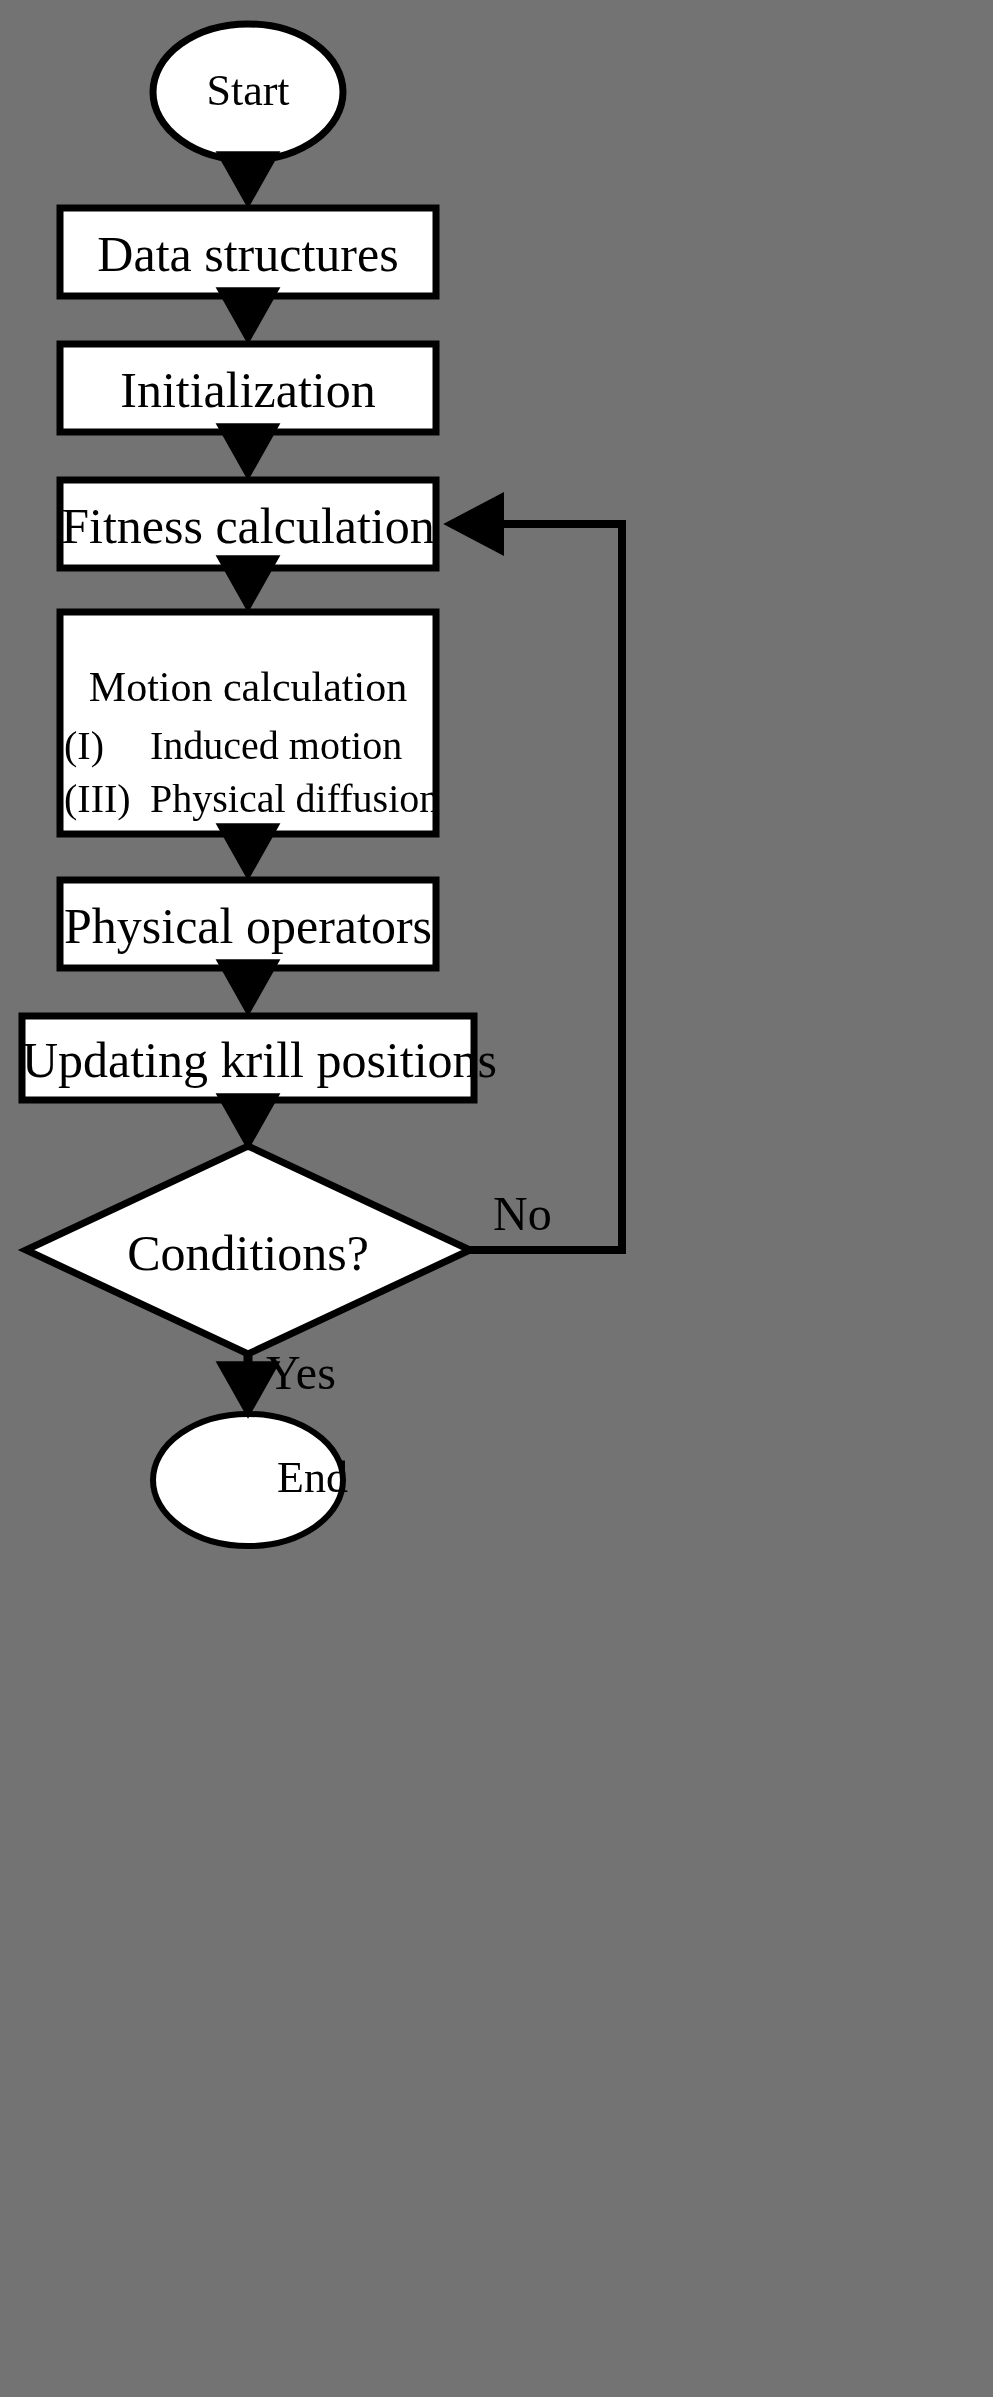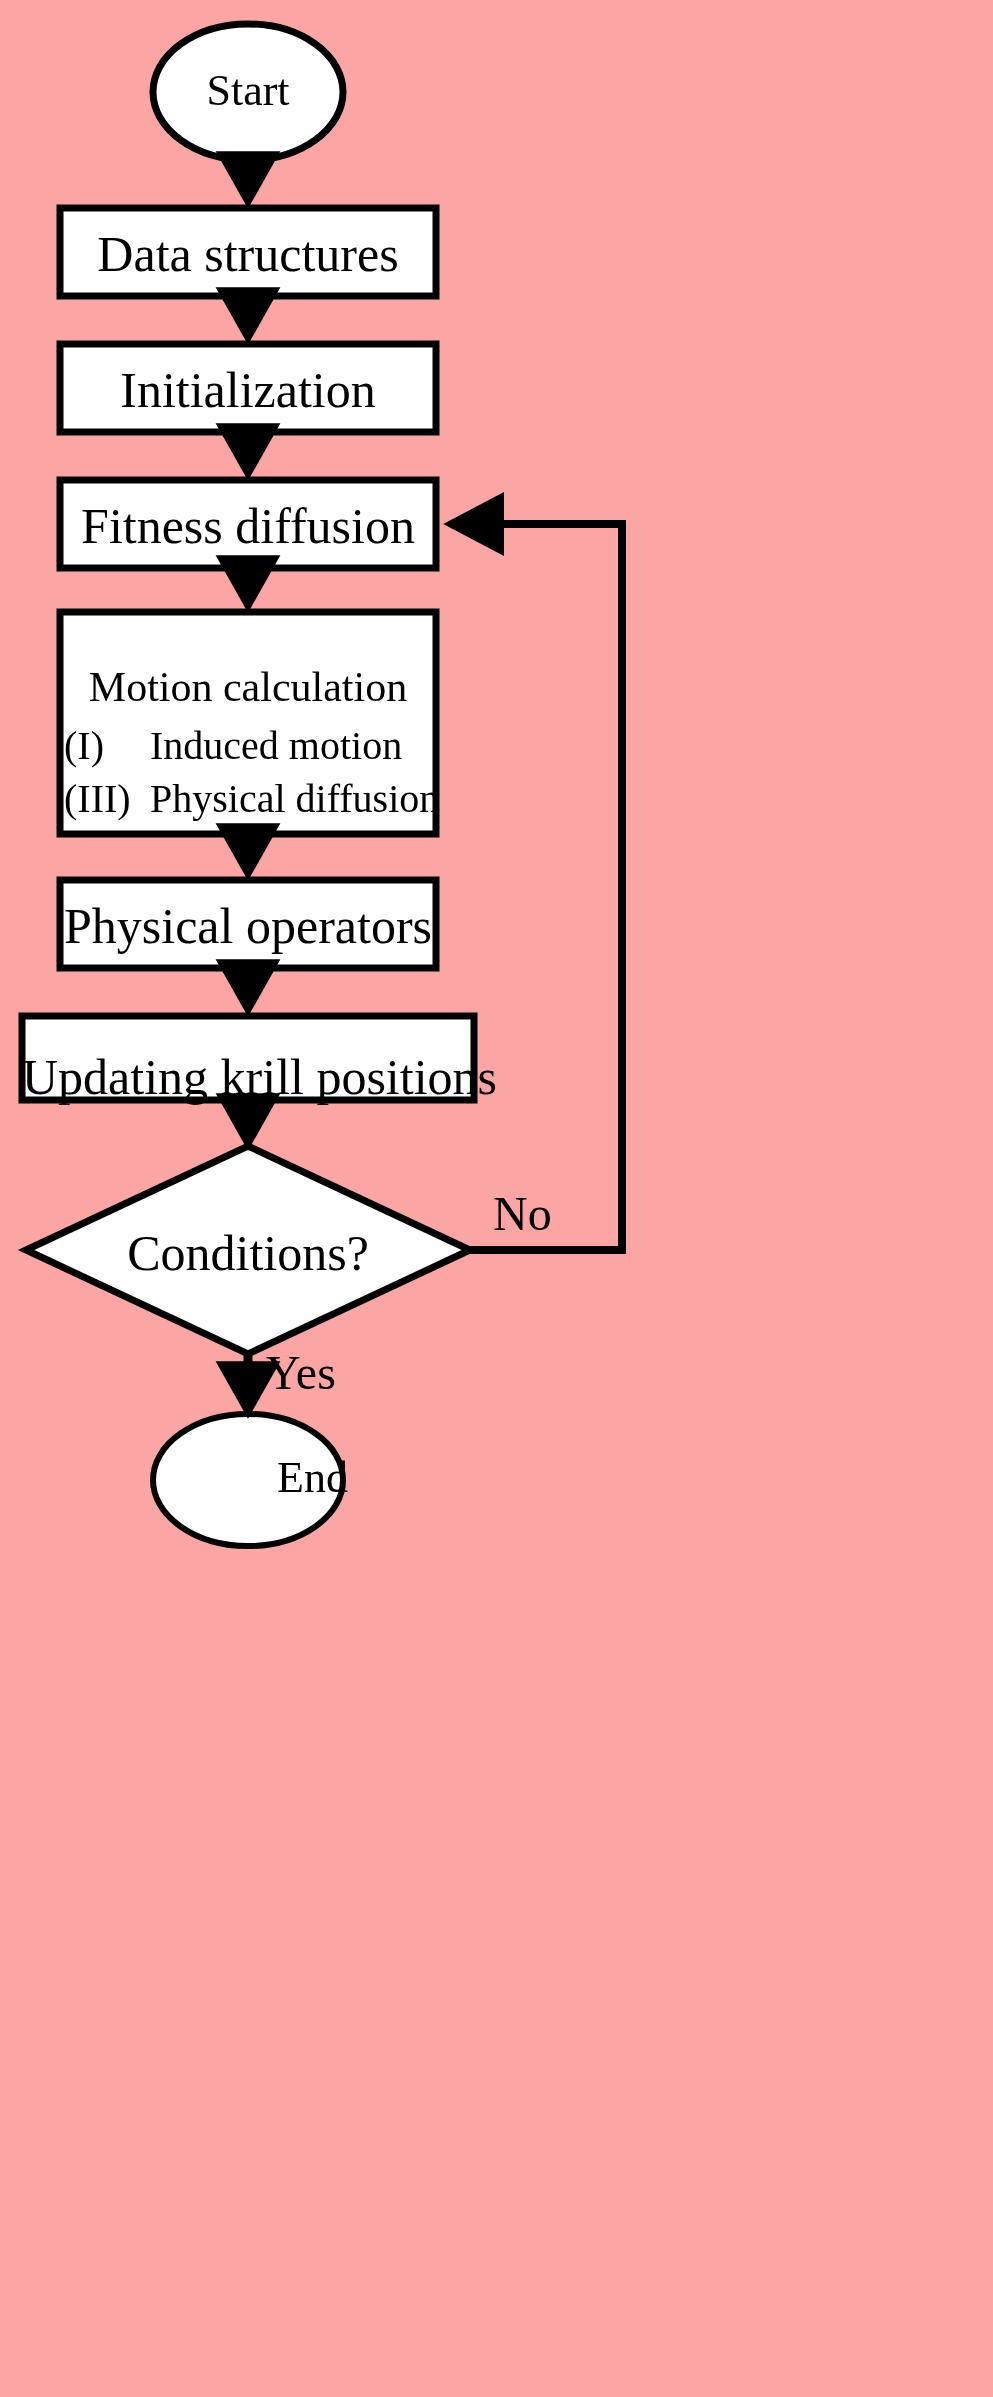--- a/index.html
+++ b/index.html
@@ -9,21 +9,21 @@
     background: #ffffff;
   }
   body {
     font-family: "Liberation Serif", "DejaVu Serif", serif;
     color: #000000;
   }
   #canvas {
     position: relative;
     width: 993px;
     height: 2397px;
-    background: #fca5a5;
+    background: #737373;
     overflow: hidden;
   }
   #flow-svg {
     position: absolute;
     left: 0;
     top: 0;
     width: 993px;
     height: 2397px;
   }
   .node-label {
@@ -126,39 +126,39 @@
 
     <polyline points="470,1250 622,1250 622,524 452,524" fill="none" stroke="#000000" stroke-width="8" marker-end="url(#arrowhead-thin)"></polyline>
   </svg>
 
   <div class="node-label node-text-xl" style="left:148px; top:69px; width:200px;">Start</div>
 
   <div class="node-label node-text-lg" style="left:60px; top:229px; width:376px;">Data structures</div>
 
   <div class="node-label node-text-lg" style="left:60px; top:365px; width:376px;">Initialization</div>
 
-  <div class="node-label node-text-lg" style="left:60px; top:501px; width:376px;">Fitness diffusion</div>
+  <div class="node-label node-text-lg" style="left:60px; top:501px; width:376px;">Fitness calculation</div>
 
   <div class="motion-block" style="left:64px; top:630px; width:368px;">
     <div class="motion-title">Motion calculation</div>
     <div class="motion-list">
       <div class="motion-row">
         <span class="motion-num">(I)</span>
         <span class="motion-item">Induced motion</span>
       </div>
       <div class="motion-row">
         <span class="motion-num">(III)</span>
         <span class="motion-item">Physical diffusion</span>
       </div>
     </div>
   </div>
 
   <div class="node-label node-text-lg" style="left:60px; top:901px; width:376px;">Physical operators</div>
 
-  <div class="node-label node-text-lg" style="left:22px; top:1035px; width:452px;margin-top:17px;">Updating krill positions</div>
+  <div class="node-label node-text-lg" style="left:22px; top:1035px; width:452px;">Updating krill positions</div>
 
   <div class="node-label node-text-lg" style="left:88px; top:1228px; width:320px;">Conditions?</div>
 
   <div class="node-label node-text-xl" style="left:148px; top:1456px; width:200px;text-align:right;">End</div>
 
   <div class="edge-label" style="left:493px; top:1186px;">No</div>
 
   <div class="edge-label" style="left:266px; top:1345px;">Yes</div>
 
 </div>

